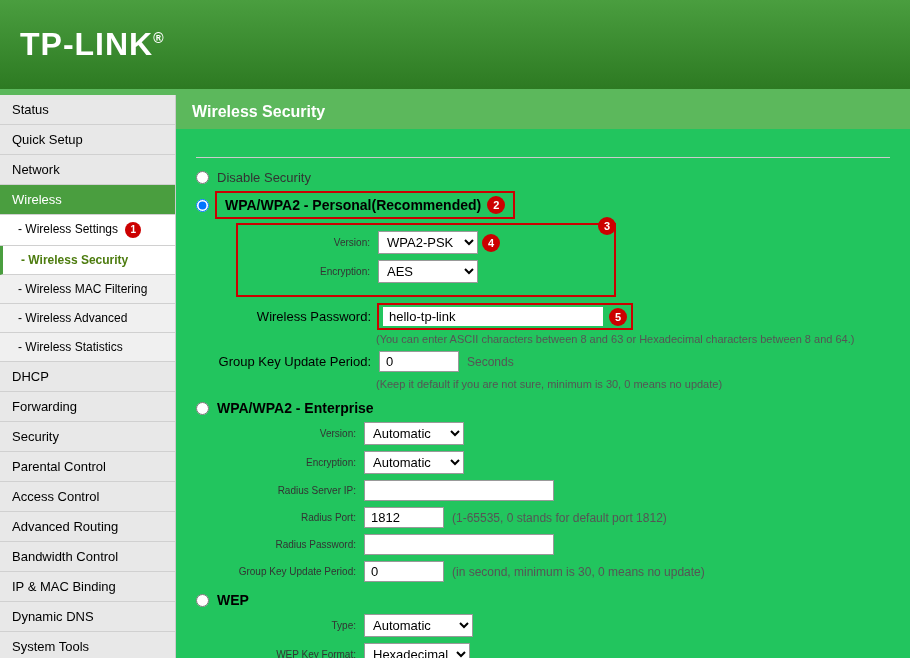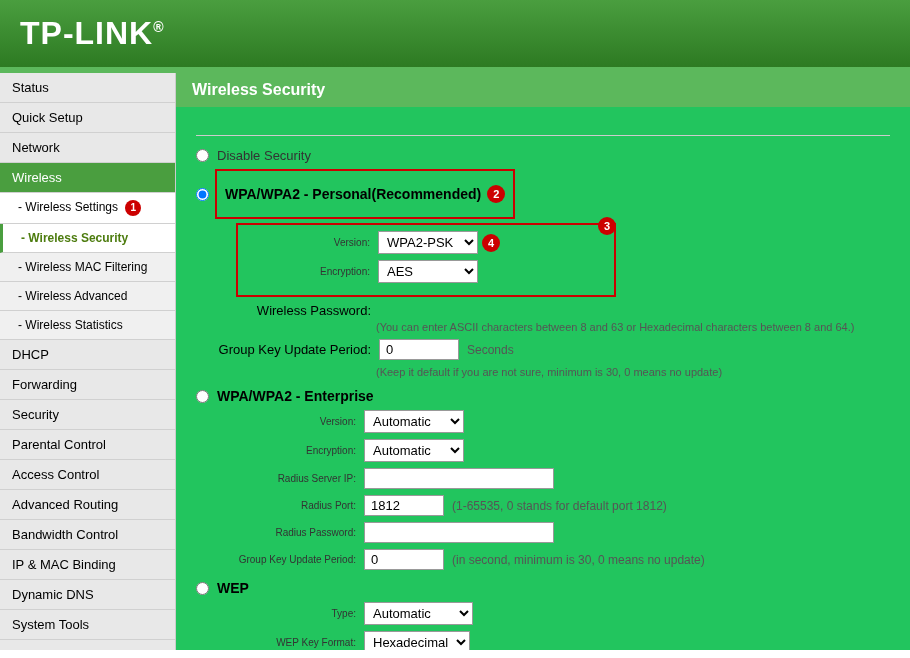--- a/index.html
+++ b/index.html
@@ -1,21 +1,21 @@
 <!DOCTYPE html>
 <html><head>
   <meta charset="utf-8">
   <style>
     * { margin: 0; padding: 0; box-sizing: border-box; }
     body { font-family: Arial, sans-serif; font-size: 13px; background: #fff; width: 910px; height: 658px; overflow: hidden; }
 
     
     .header {
       background: linear-gradient(to bottom, #4a9e3f, #2d7a22);
-      height: 67px;
+      height: 89px;
       display: flex;
       align-items: center;
       padding-left: 20px;
     }
     .logo-text {
       color: white;
       font-size: 32px;
       font-weight: bold;
       letter-spacing: 1px;
     }
@@ -213,21 +213,21 @@
       <hr class="divider">
 
       <div class="radio-row">
         <input type="radio" name="security-mode" id="disable-security" style="">
         <label for="disable-security" class="radio-label">Disable Security</label>
       </div>
 
       <div style="margin-bottom: 10px;">
         <div style="display:flex; align-items:center; gap:6px; margin-bottom:4px;">
           <input type="radio" name="security-mode" id="wpa-personal" checked="" style="">
-          <div style="border: 2px solid #cc0000; padding: 14px 8px; display:inline-flex; align-items:center; gap:6px;">
+          <div style="border: 2px solid #cc0000; padding: 3px 8px; display:inline-flex; align-items:center; gap:6px;">
             <label for="wpa-personal" class="section-title">WPA/WPA2 - Personal(Recommended)</label>
             <span class="badge">2</span>
           </div>
         </div>
 
         <div style="margin-left: 40px; border: 2px solid #cc0000; display: inline-block; padding: 6px 12px; min-width: 380px;">
           
           <div style="position:relative;">
             <span style="position:absolute; right:-14px; top:-14px;" class="badge">3</span>
           </div>
@@ -251,20 +251,24 @@
               <option>TKIP</option>
               <option>Automatic</option>
             </select>
           </div>
         </div>
 
         
         <div style="margin-top: 6px;">
           <div style="display:flex; align-items:center; gap:6px; margin-left: 20px;">
             <span style="text-align:right; min-width:155px; font-size:13px;">Wireless Password:</span>
+            <div style="border: 2px solid #cc0000; display:inline-flex; align-items:center; gap:6px; padding: 2px 4px;">
+              <input type="text" class="form-input" style="min-width: 220px; border: none; outline: none;" value="hello-tp-link">
+              <span class="badge">5</span>
+            </div>
           </div>
           <div style="margin-left: 180px; font-size:11px; color:#555; max-width:500px; margin-top:3px;">(You can enter ASCII characters between 8 and 63 or Hexadecimal characters between 8 and 64.)</div>
         </div>
 
         
         <div class="form-row" style="margin-top:6px; margin-left: 20px;">
           <span style="text-align:right; min-width:155px; font-size:13px;">Group Key Update Period:</span>
           <input type="text" class="form-input-sm" value="0" style="">
           <span class="inline-hint">Seconds</span>
         </div>

